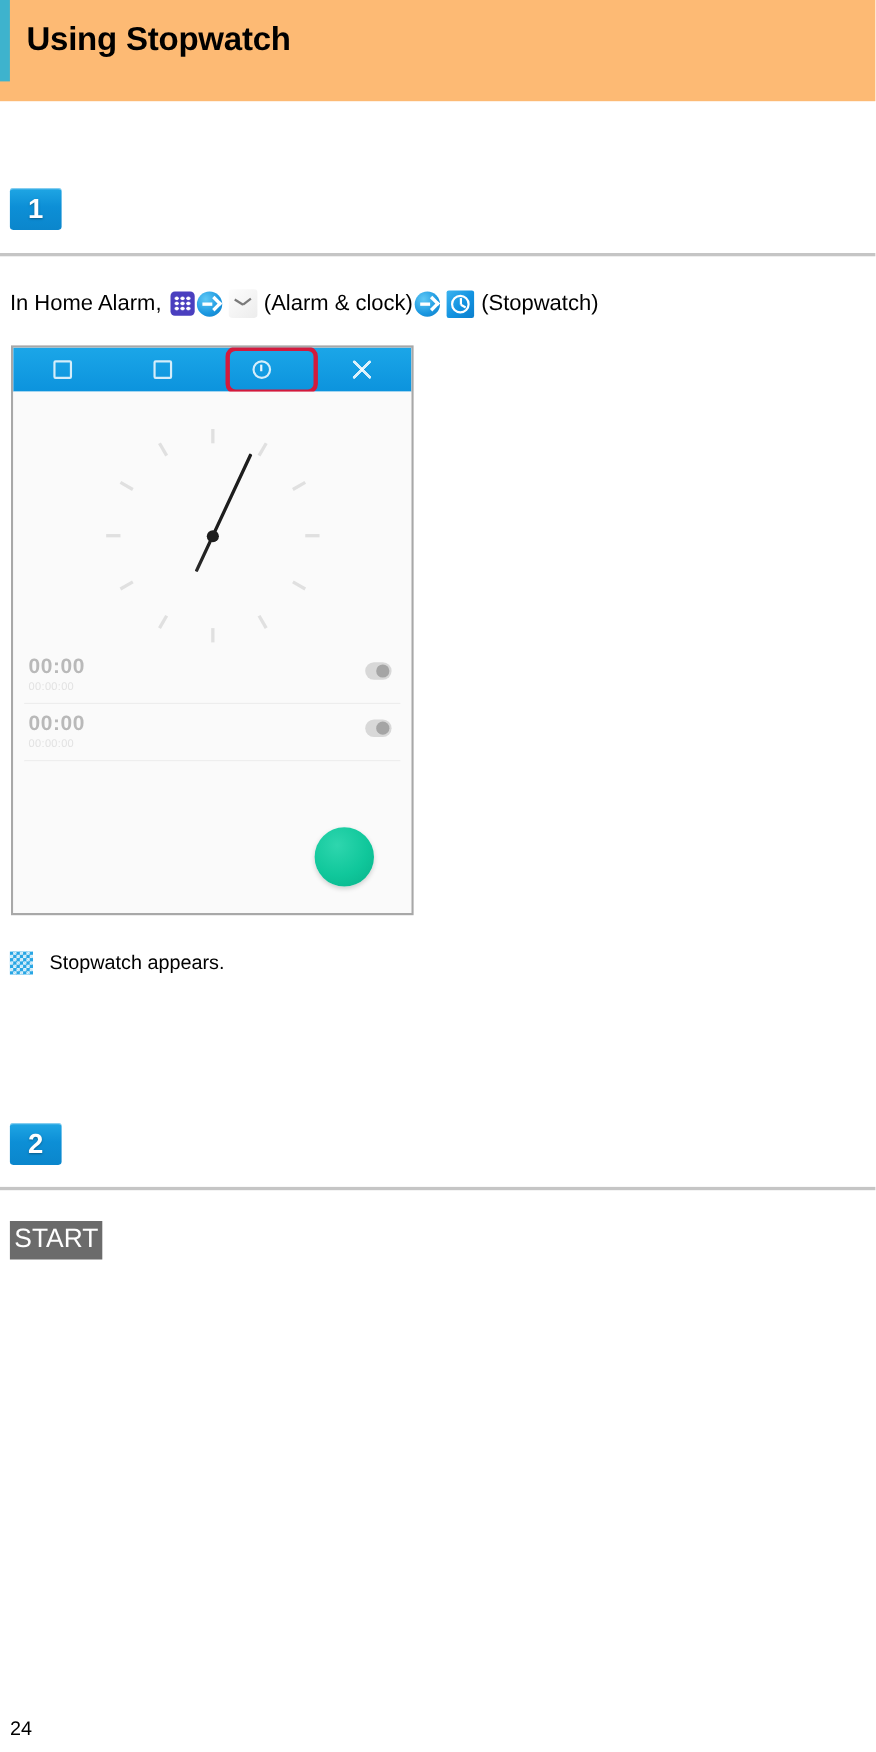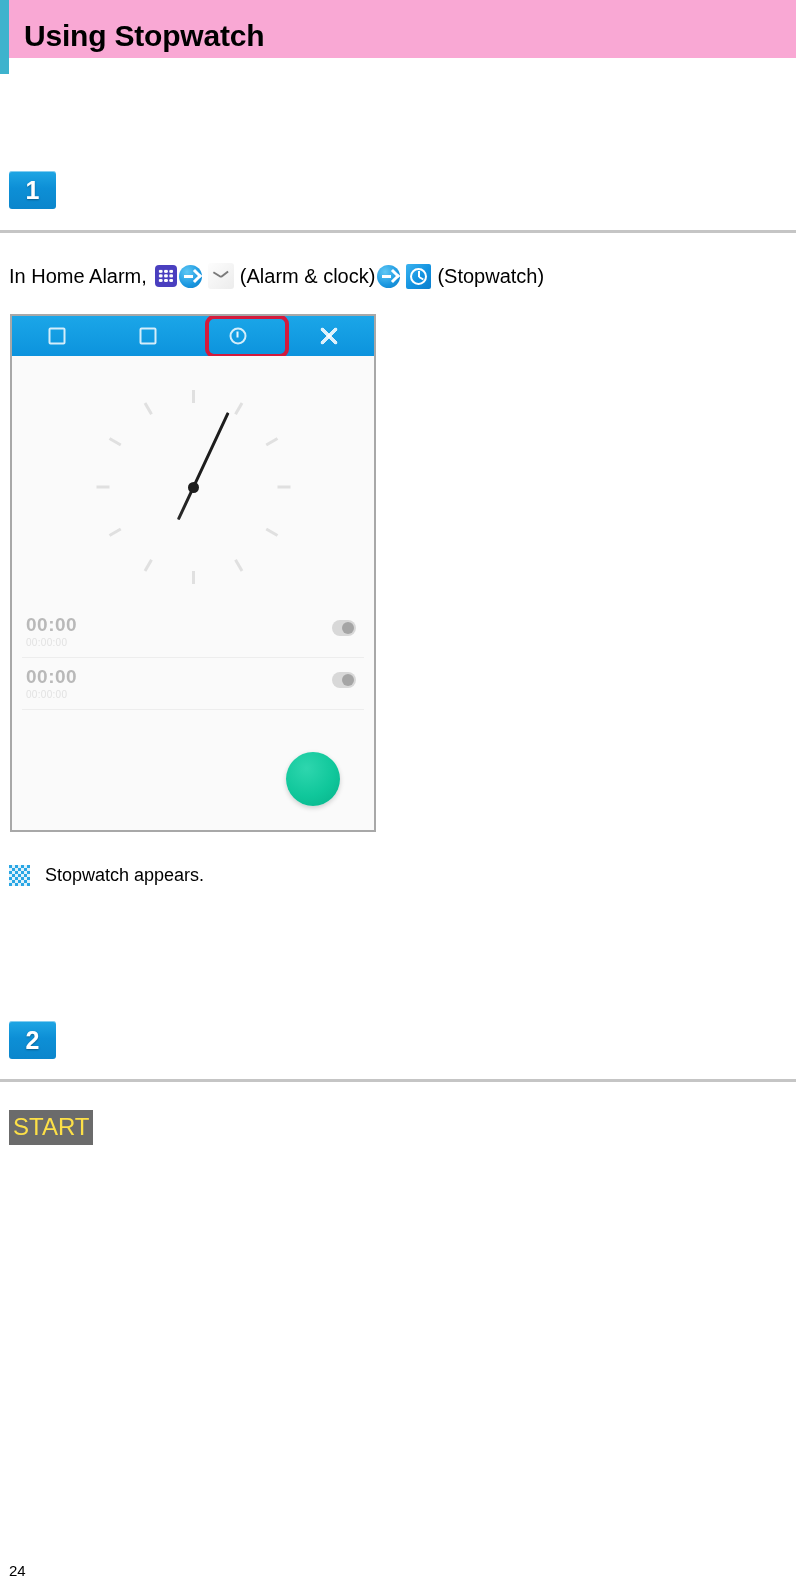--- a/index.html
+++ b/index.html
@@ -15,22 +15,22 @@
     color: #000000;
     overflow: hidden;
   }
 
   
   .page-header {
     position: absolute;
     left: 0;
     top: 0;
     width: 796px;
-    height: 58px;
-    background: #f9a8d4;
+    height: 92px;
+    background: #fdba74;
     box-sizing: border-box;
   }
   .page-header .accent-bar {
     position: absolute;
     left: 0;
     top: 0;
     width: 9px;
     height: 74px;
     background: #3eb3cd;
   }
@@ -297,21 +297,21 @@
     width: 11px; height: 11px;
     margin: -5.5px 0 0 -5.5px;
     border-radius: 50%;
     background: #1d1d1d;
   }
 
   .lap-list {
     position: absolute;
     left: 10px;
     right: 10px;
-    top: 250px;
+    top: 232px;
   }
   .lap-row {
     position: relative;
     height: 51px;
     border-bottom: 1px solid #ededed;
   }
   .lap-row .time {
     position: absolute;
     left: 4px;
     top: 8px;
@@ -381,33 +381,33 @@
     background-size: 6px 6px;
     background-position: 0 0, 3px 3px;
   }
 
   
   .key-label {
     position: absolute;
     left: 9px;
     top: 1110px;
     background: #6b6b6b;
-    color: #fde047;
+    color: #ffffff;
     font-size: 24px;
     line-height: 30px;
     padding: 2px 4px 3px 4px;
     white-space: nowrap;
   }
 
   
   .page-number {
     position: absolute;
     left: 9px;
     top: 1560px;
-    font-size: 15px;
+    font-size: 18px;
     line-height: 22px;
     color: #000000;
   }
 </style>
 </head>
 <body>
 
 <div class="page-header">
   <div class="accent-bar"></div>
   <div class="title">Using Stopwatch</div>

